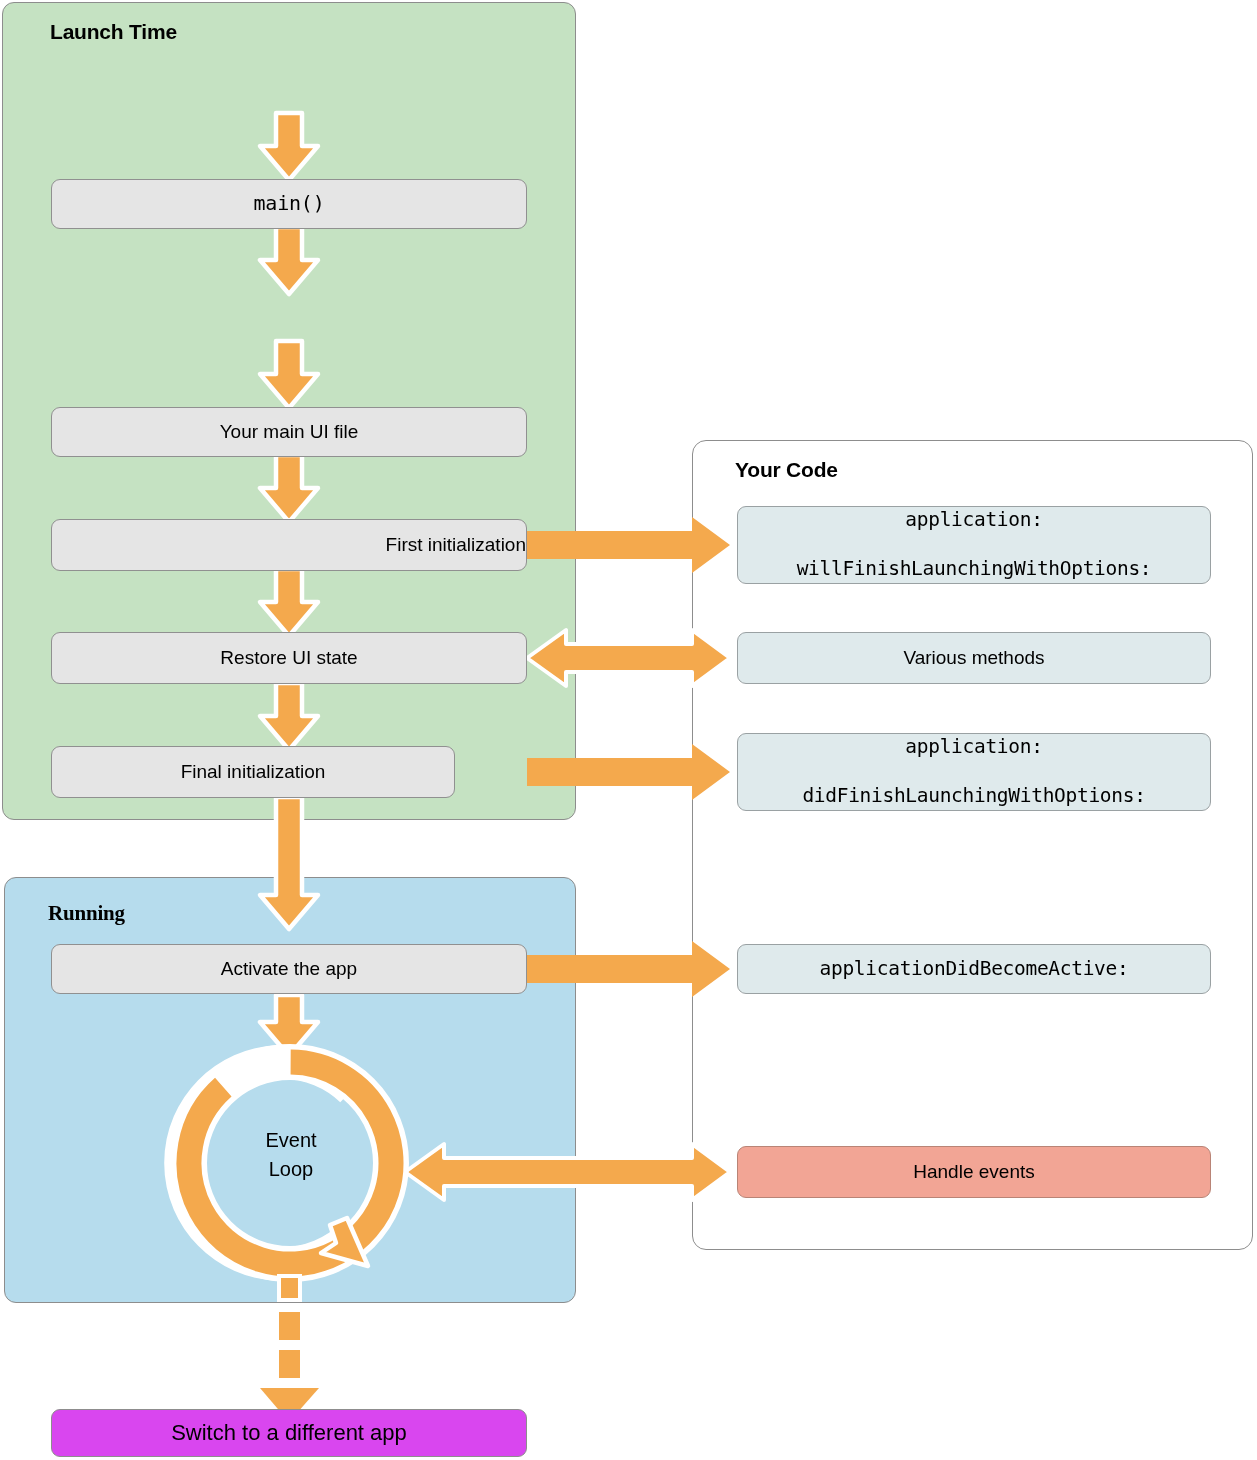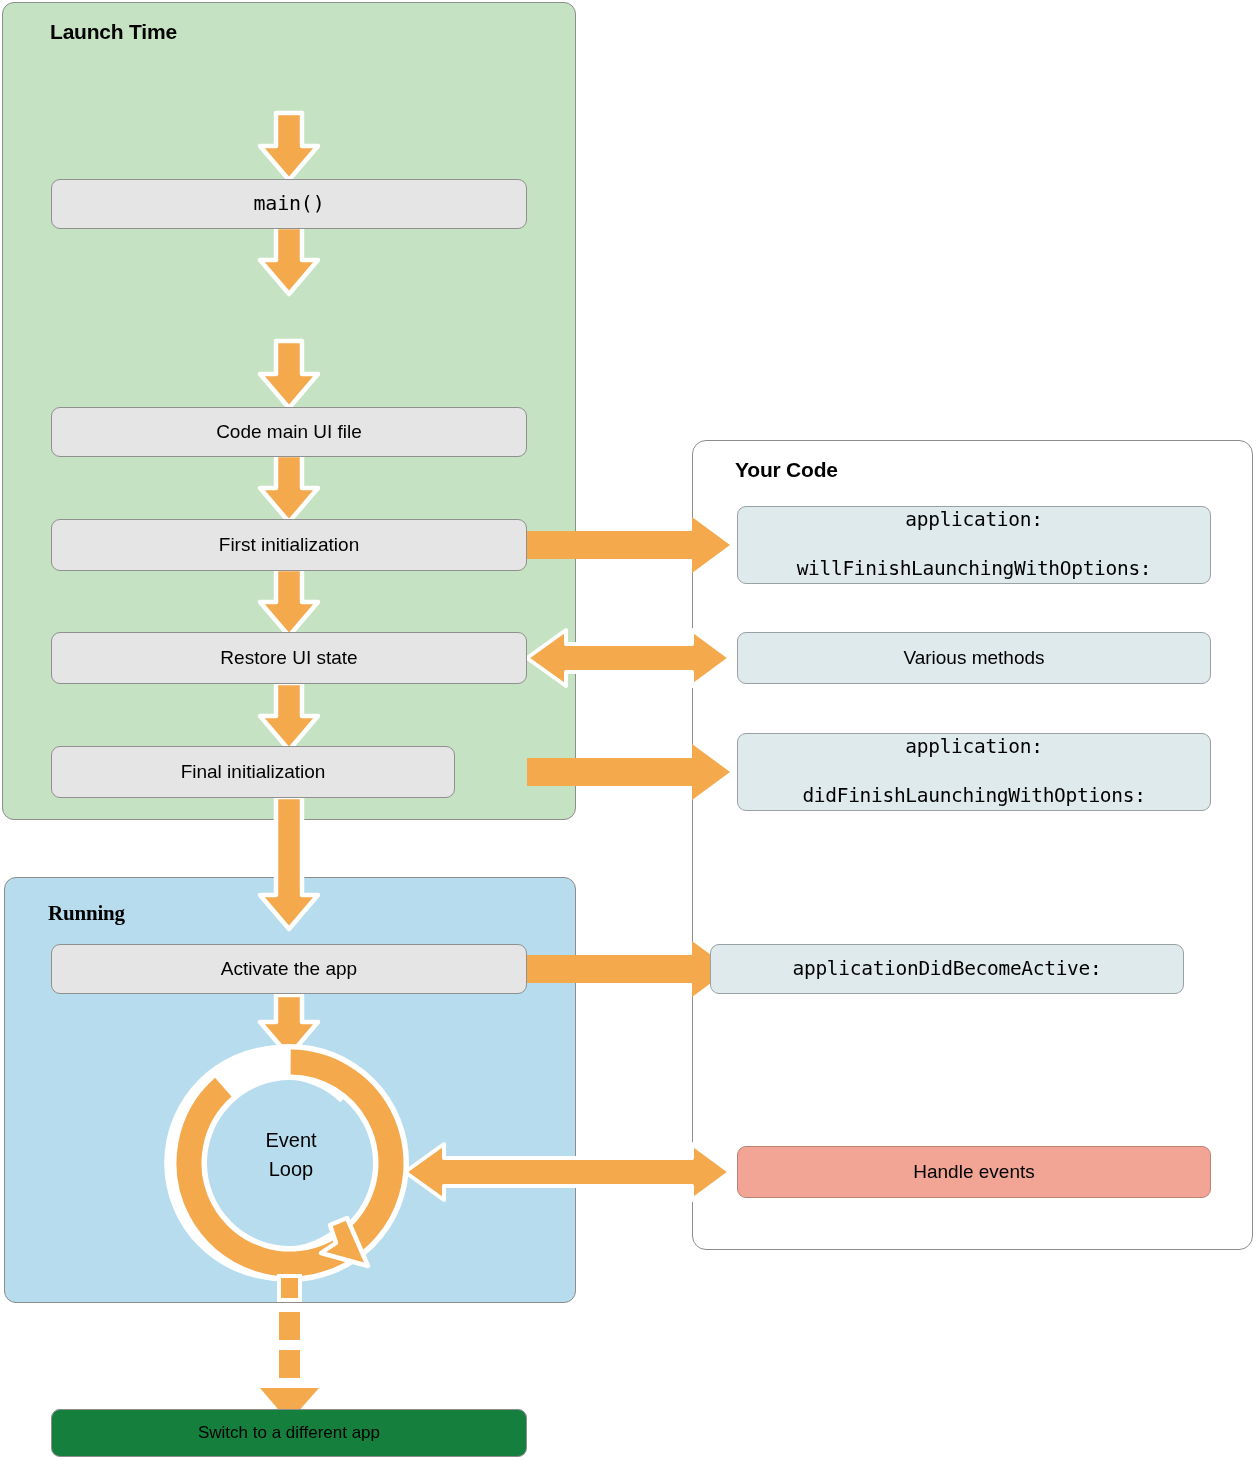--- a/index.html
+++ b/index.html
@@ -86,22 +86,22 @@
     font-family: "DejaVu Sans Mono", "Liberation Mono", monospace;
     letter-spacing: -0.2px;
     font-size: 20px;
   }
   .node.events {
     background: #f2a595;
     border-color: #b98476;
     font-size: 19px;
   }
   .node.plain {
-    background: #15803d;
-    font-size: 17px;
+    background: #d946ef;
+    font-size: 22px;
     border-color: #8d8d8d;
   }
   .node .lbl { display: block; }
   
   .loop-label {
     position: absolute;
     width: 220px;
     text-align: center;
     font-size: 20px;
     color: #000;
@@ -194,24 +194,24 @@
   <div class="panel-title" style="left:48px; top:901px;font-family:Liberation Serif, serif;">Running</div>
   <div class="panel-title" style="left:735px; top:458px;">Your Code</div>
 
 
   <div class="node step mono" style="left:51px; top:179px; width:476px; height:50px;">
     <span class="lbl">main()</span>
   </div>
 
 
   <div class="node step" style="left:51px; top:407px; width:476px; height:50px;">
-    <span class="lbl">Code main UI file</span>
-  </div>
-
-  <div class="node step" style="left:51px; top:519px; width:476px; height:52px;">
+    <span class="lbl">Your main UI file</span>
+  </div>
+
+  <div class="node step" style="left:51px; top:519px; width:476px; height:52px;justify-content:flex-end;">
     <span class="lbl">First initialization</span>
   </div>
 
   <div class="node step" style="left:51px; top:632px; width:476px; height:52px;">
     <span class="lbl">Restore UI state</span>
   </div>
 
   <div class="node step" style="left:51px; top:746px; width:404px; height:52px;">
     <span class="lbl">Final initialization</span>
   </div>
@@ -240,21 +240,21 @@
     <span class="lbl">Various methods</span>
   </div>
 
   <div class="node code" style="left:737px; top:733px; width:474px; height:78px;">
     <div>
       <span class="lbl">application:</span><br>
       <span class="lbl">didFinishLaunchingWithOptions:</span>
     </div>
   </div>
 
-  <div class="node code" style="left:710px; top:944px; width:474px; height:50px;">
+  <div class="node code" style="left:737px; top:944px; width:474px; height:50px;">
     <span class="lbl">applicationDidBecomeActive:</span>
   </div>
 
   <div class="node events" style="left:737px; top:1146px; width:474px; height:52px;">
     <span class="lbl">Handle events</span>
   </div>
 
 </div>
 
 </body></html>

